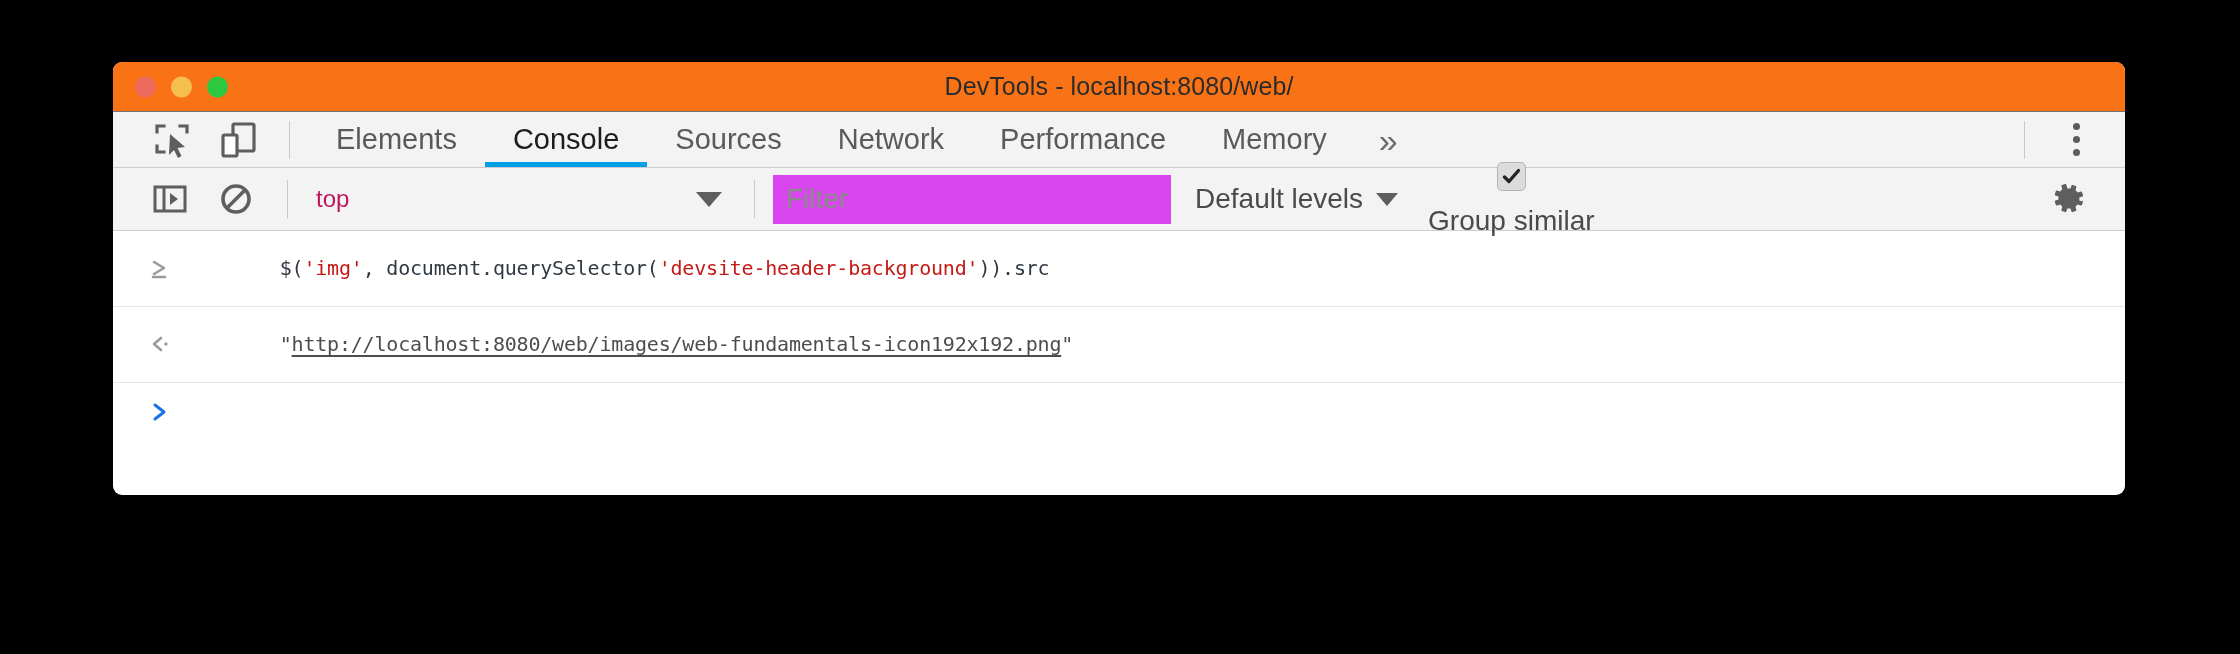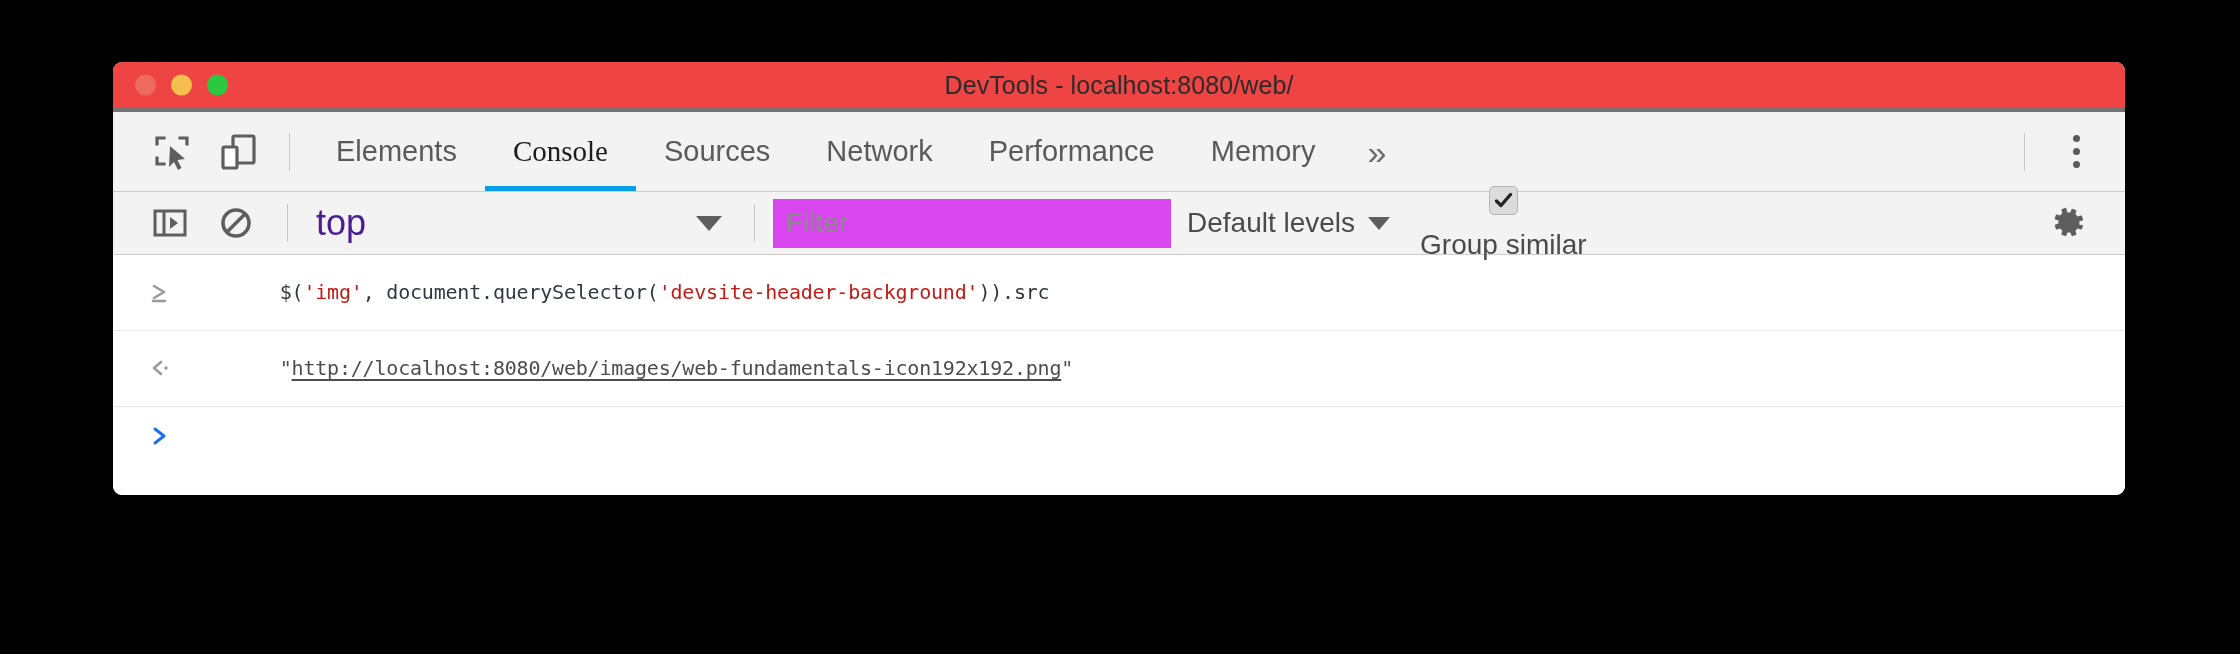--- a/index.html
+++ b/index.html
@@ -26,22 +26,22 @@
     border-radius: 9px;
     overflow: hidden;
     background: #ffffff;
     box-shadow: 0 0 0 1px rgba(0,0,0,0.16);
   }
 
   
   .titlebar {
     position: relative;
     height: 50px;
-    background: #ef4444;
-    border-bottom: 4px solid #737373;
+    background: #f97316;
+    border-bottom: 1px solid #737373;
     display: flex;
     align-items: center;
     justify-content: center;
   }
   .traffic-lights {
     position: absolute;
     left: 22px;
     top: 50%;
     transform: translateY(-50%);
     display: flex;
@@ -61,21 +61,21 @@
     text-align: center;
     font-size: 25px;
     color: #2b2b2b;
     letter-spacing: 0.1px;
     font-family: "Liberation Sans", sans-serif;
   }
 
   
   .tabbar {
     position: relative;
-    height: 80px;
+    height: 56px;
     background: #f3f3f3;
     border-bottom: 1px solid #cdcdcd;
     display: flex;
     align-items: center;
     padding-left: 26px;
   }
 
   .icon-btn {
     width: 66px;
     height: 58px;
@@ -101,21 +101,21 @@
   .tab {
     position: relative;
     height: 100%;
     display: flex;
     align-items: center;
     padding: 0 28px;
     font-size: 29px;
     color: #5a5a5a;
     white-space: nowrap;
   }
-  .tab.active { color: #1c1c1c; font-family: Liberation Serif, serif; }
+  .tab.active { color: #1c1c1c; }
   .tab.active::after {
     content: "";
     position: absolute;
     left: 0; right: 0;
     bottom: 0;
     height: 5px;
     background: var(--accent, #03a0e8);
   }
   .tab-more {
     display: flex;
@@ -162,22 +162,22 @@
 
   .context-select {
     display: flex;
     align-items: center;
     min-width: 430px;
     height: 44px;
     padding: 0 14px 0 10px;
     cursor: default;
   }
   .context-label {
-    font-size: 36px;
-    color: #4c1d95;
+    font-size: 24px;
+    color: #be185d;
   }
   .caret {
     width: 0; height: 0;
     border-left: 13px solid transparent;
     border-right: 13px solid transparent;
     border-top: 15px solid #5e5e5e;
     margin-left: auto;
   }
   .caret-sm {
     width: 0; height: 0;
@@ -196,21 +196,21 @@
     font-size: 28px;
     color: #202124;
     padding: 0 13px;
     font-family: "Liberation Sans", sans-serif;
   }
   .filter-input::placeholder { color: #8a8a8a; opacity: 1; }
 
   .levels {
     display: flex;
     align-items: center;
-    margin-left: 16px;
+    margin-left: 24px;
     font-size: 28px;
     color: #4a4a4a;
     white-space: nowrap;
   }
 
   .group-similar {
     display: flex;
     align-items: center;
     margin-left: 30px;
     gap: 14px;

